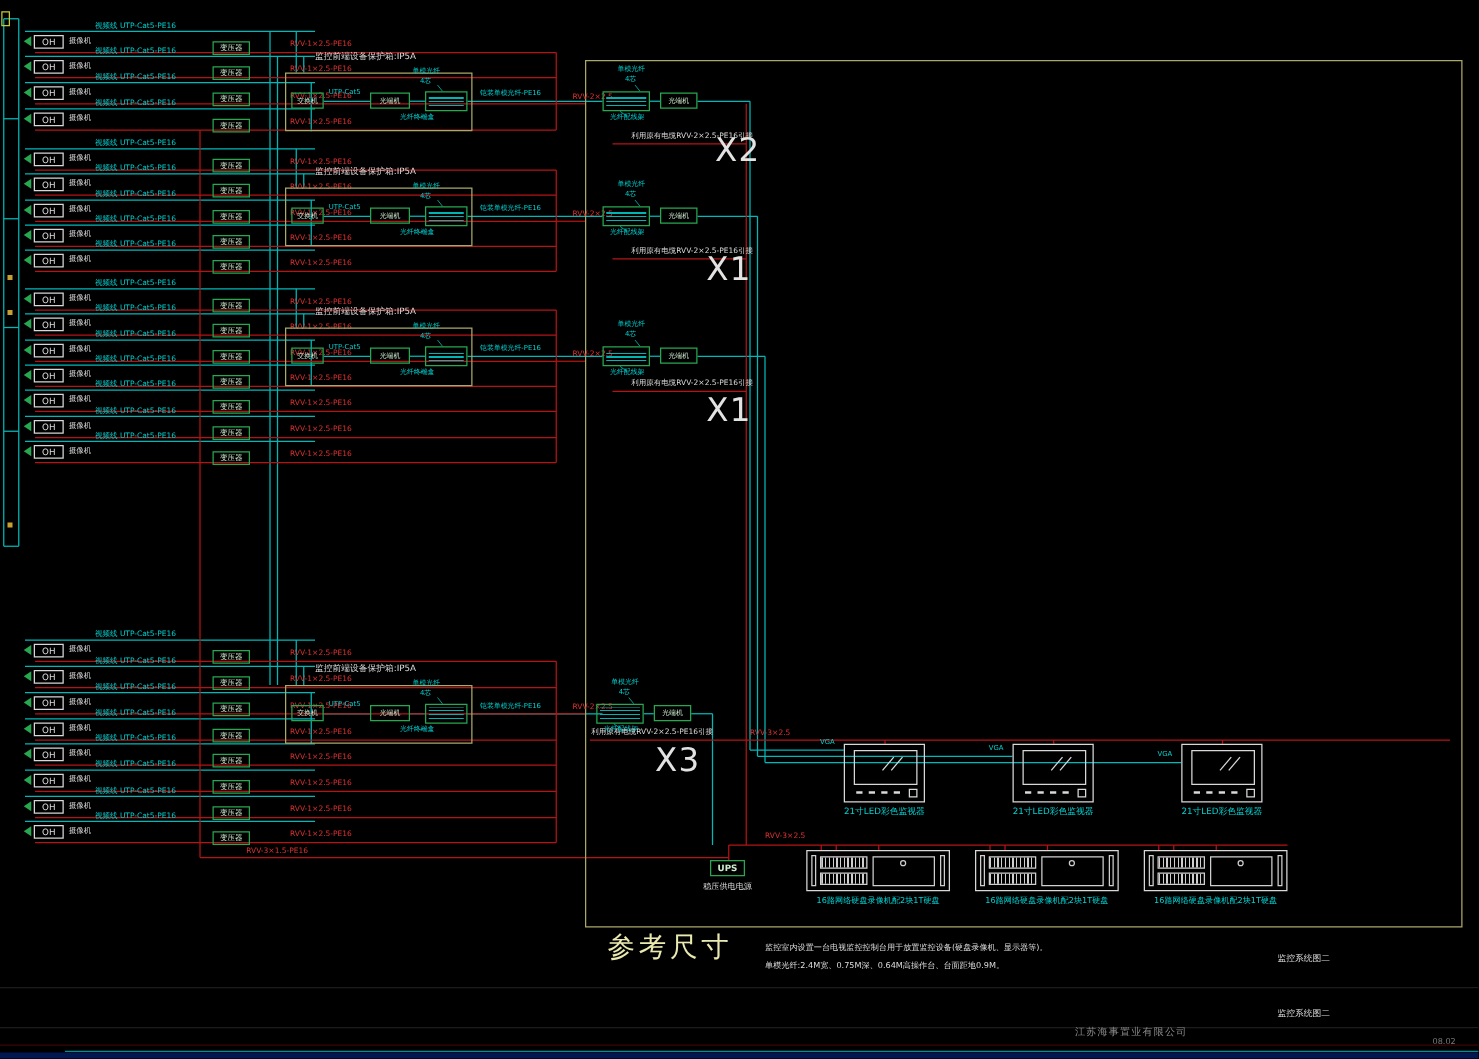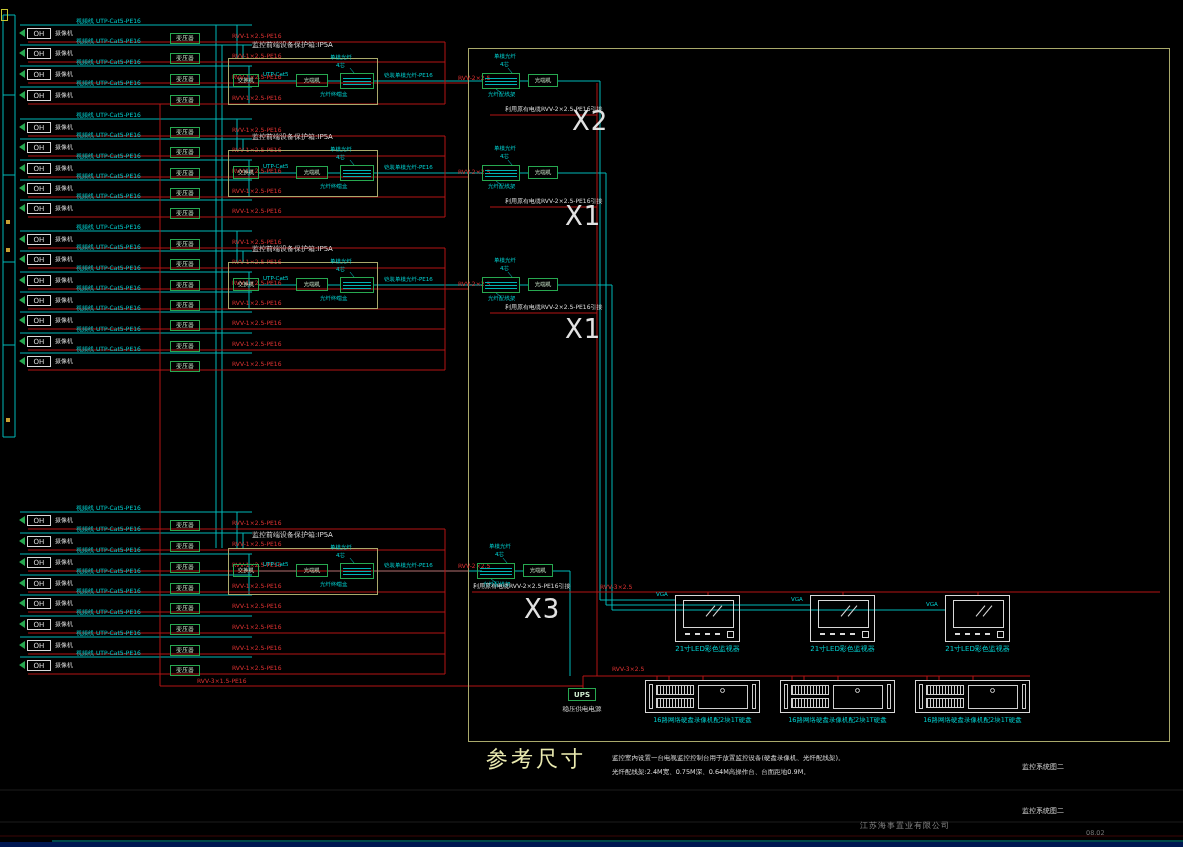--- a/index.html
+++ b/index.html
@@ -179,26 +179,26 @@
         <line x1="0" y1="790" x2="1183" y2="790" stroke="#1c1c1c" stroke-width="1"></line>
         <line x1="0" y1="822" x2="1183" y2="822" stroke="#1c1c1c" stroke-width="1"></line>
         <line x1="0" y1="836" x2="1183" y2="836" stroke="#3c0606" stroke-width="1"></line>
         <line x1="52" y1="841" x2="1183" y2="841" stroke="#009090" stroke-width="1"></line>
       </g>
     </svg>
 
   <div class="abs b-olive" id="mc-box" style="left:468px;top:48px;width:702px;height:694px;box-sizing:border-box;"></div>
 
   <div class="abs t" style="left:486px;top:748px;font-size:22px;color:#eaeab0;letter-spacing:3px;">参考尺寸</div>
-  <div class="abs t c-white" style="left:612px;top:755px;font-size:6.5px;">监控室内设置一台电视监控控制台用于放置监控设备(硬盘录像机、光纤配线架)。</div>
-  <div class="abs t c-white" style="left:612px;top:769px;font-size:6.5px;">光纤配线架:2.4M宽、0.75M深、0.64M高操作台、台面距地0.9M。</div>
+  <div class="abs t c-white" style="left:612px;top:755px;font-size:6.5px;">监控室内设置一台电视监控控制台用于放置监控设备(硬盘录像机、显示器等)。</div>
+  <div class="abs t c-white" style="left:612px;top:769px;font-size:6.5px;">单模光纤:2.4M宽、0.75M深、0.64M高操作台、台面距地0.9M。</div>
   <div class="abs t c-white" style="left:1022px;top:764px;font-size:7px;">监控系统图二</div>
   <div class="abs t c-white" style="left:1022px;top:808px;font-size:7px;">监控系统图二</div>
   <div class="abs t c-grey" style="left:860px;top:822px;font-size:8px;letter-spacing:1px;">江苏海事置业有限公司</div>
-  <div class="abs t" style="left:1086px;top:830px;font-size:6.5px;color:#777;">08.02</div>
+  <div class="abs t" style="left:1146px;top:830px;font-size:6.5px;color:#777;">08.02</div>
 
   <div class="abs bx b-green c-green" style="left:568px;top:688px;width:28px;height:13px;font-size:7px;font-weight:bold;">UPS</div>
   <div class="abs t c-white" style="left:546px;top:706px;width:72px;text-align:center;font-size:6.5px;">稳压供电电源</div>
 
   <div class="abs t c-red" style="left:600px;top:584px;font-size:6px;">RVV-3×2.5</div>
   <div class="abs t c-red" style="left:612px;top:666px;font-size:6px;">RVV-3×2.5</div>
   <div class="abs t c-red" style="left:197px;top:678px;font-size:6px;">RVV-3×1.5-PE16</div>
 
   <div class="abs" style="left:1px;top:9px;width:7px;height:12px;border:1px solid #c8c832;box-sizing:border-box;"></div>
   <div class="abs" style="left:0;top:842px;width:1183px;height:5px;background:#001752;"></div>

